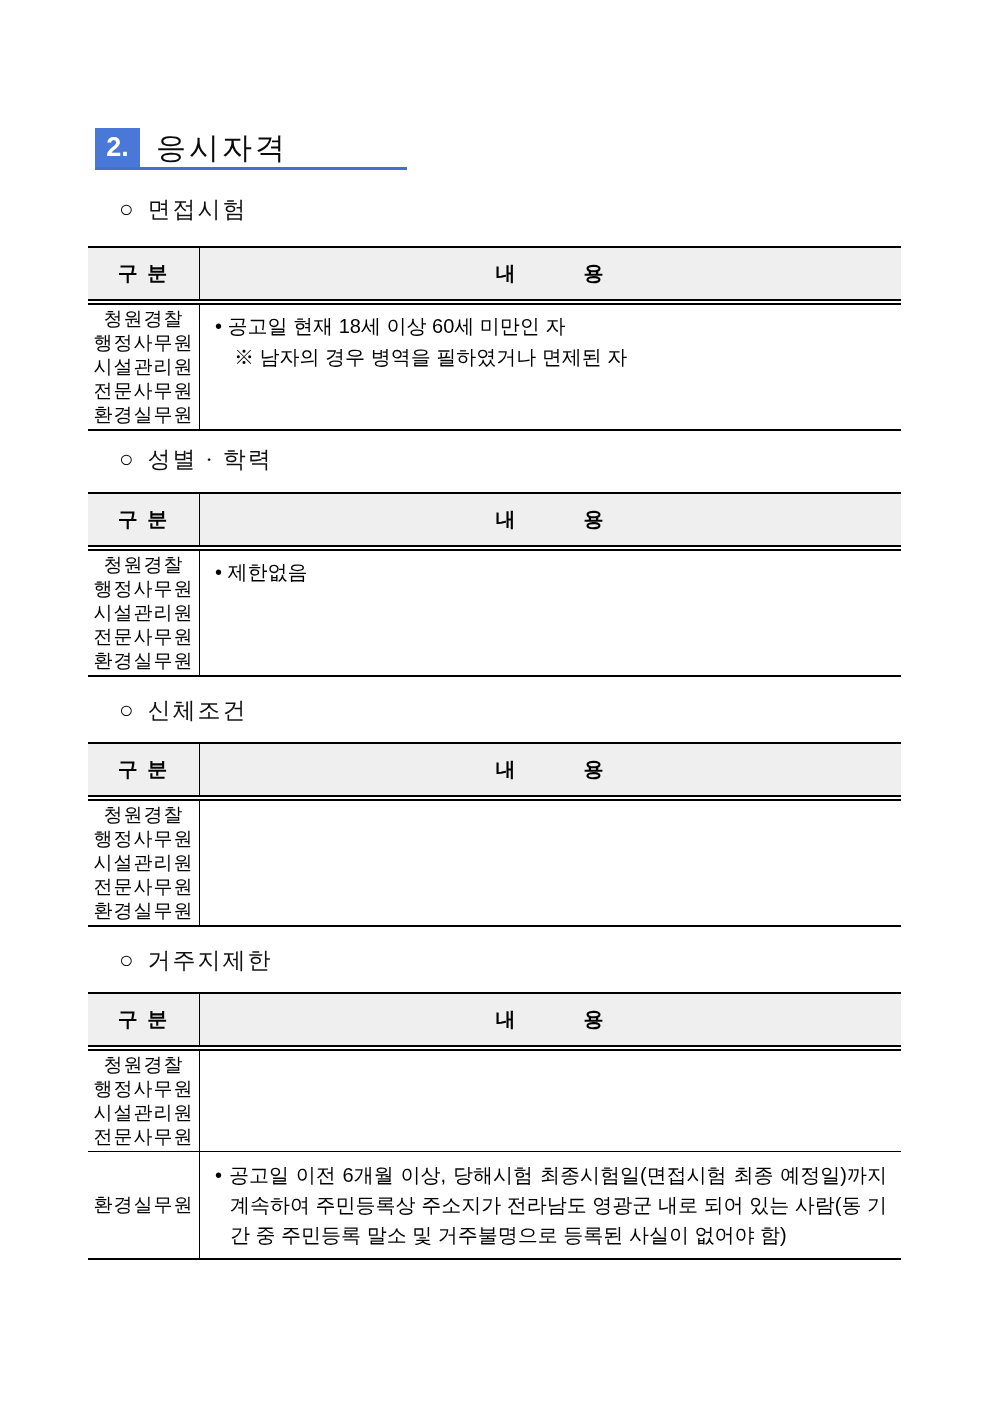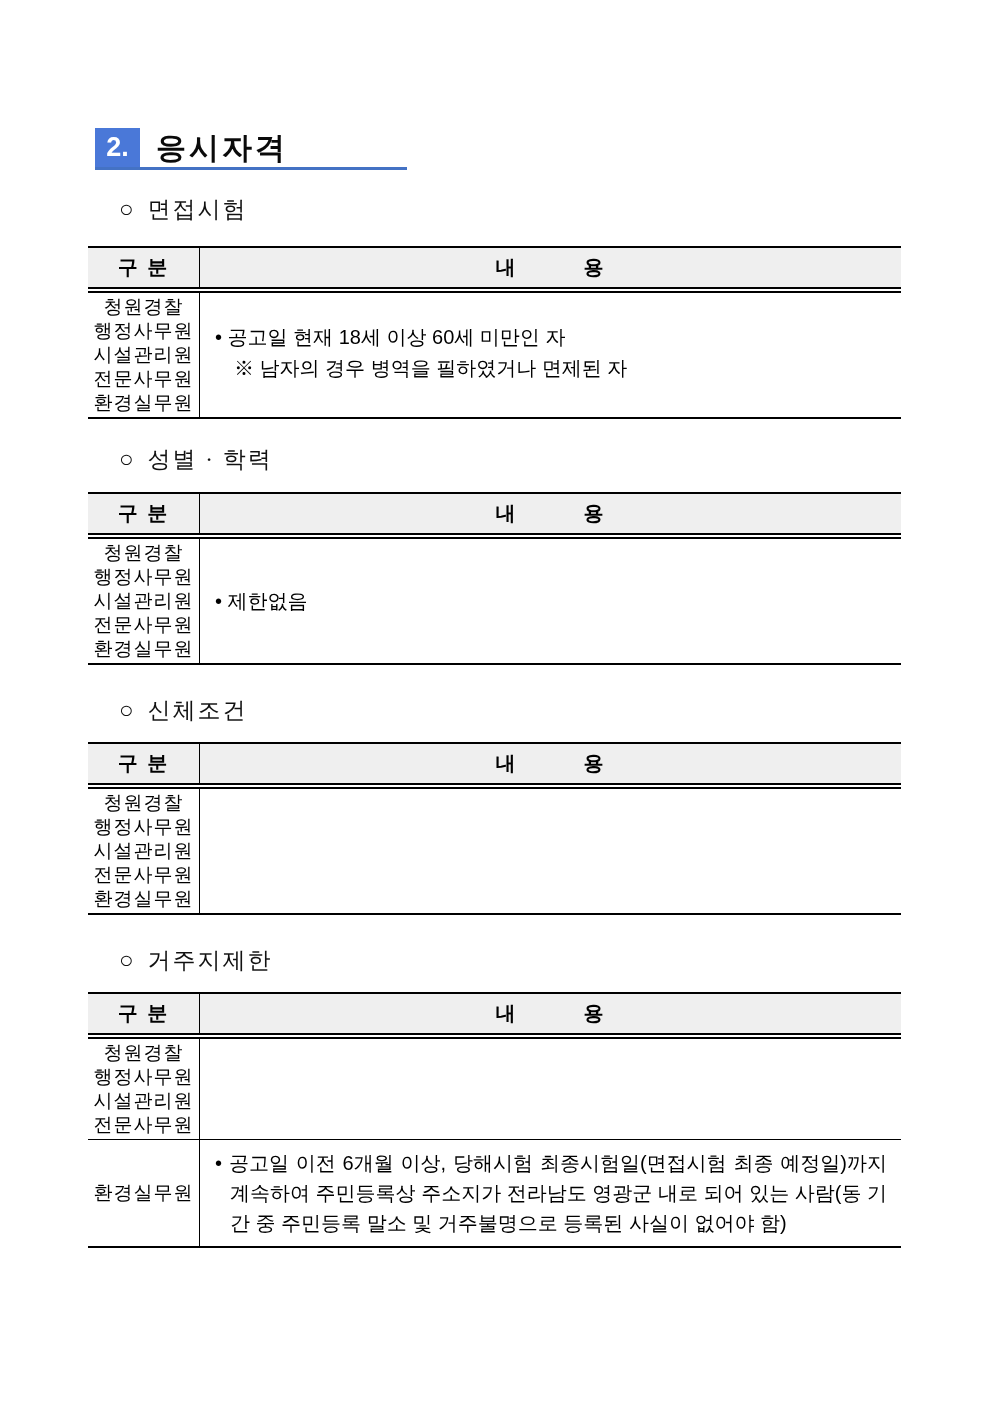--- a/index.html
+++ b/index.html
@@ -13,57 +13,57 @@
     border-bottom:3px solid #4472c4;
     padding-bottom:0;
   }
   .num-box {
     width:45px; height:39px; background:#4a78d8; color:#fff;
     font-size:27px; font-weight:bold;
     display:flex; align-items:center; justify-content:center;
     flex:0 0 auto;
   }
   .page-title {
-    margin-left:16px; font-size:30px; font-weight:bold; letter-spacing:3px;
+    margin-left:16px; font-size:30px; font-weight:normal; letter-spacing:3px;
     color:#0a0a0a; line-height:39px; white-space:nowrap;
   }
 
   
   .sec-head {
     position:absolute; left:119px;
     font-family:"Liberation Serif", serif;
     font-size:23px; color:#111; letter-spacing:2px;
     display:flex; align-items:center; white-space:nowrap;
   }
   .sec-head .marker { font-size:24px; margin-right:14px; letter-spacing:0; }
 
   
   .qtable {
     position:absolute; left:88px; width:813px;
     border-top:2px solid #000; border-bottom:2px solid #000;
     box-sizing:border-box;
   }
-  .hrow { display:flex; background:#efefef; height:39px; }
+  .hrow { display:flex; background:#efefef; height:51px; }
   .hcell {
     display:flex; align-items:center; justify-content:center;
     font-weight:bold; font-size:20px; white-space:pre; letter-spacing:2px;
   }
   .hcell.cat { width:112px; border-right:1px solid #000; box-sizing:border-box; flex:0 0 auto; }
   .hcell.con { flex:1; }
   .double-rule { height:2px; border-top:2px solid #000; border-bottom:2px solid #000; background:#fff; }
   .brow { display:flex; }
   .brow + .brow { border-top:1px solid #000; }
   .bcat {
     width:112px; flex:0 0 auto; border-right:1px solid #000; box-sizing:border-box;
     display:flex; align-items:center; justify-content:center; text-align:center;
     font-family:Liberation Serif, serif; font-size:19px; line-height:24px;
     white-space:pre-line; letter-spacing:1px; padding:2px 0;
   }
   .bcon {
-    flex:1; display:flex; flex-direction:column; justify-content:center;
+    flex:1; display:flex; flex-direction:column; 
     padding:8px 14px 8px 15px; box-sizing:border-box; font-size:20px;
   }
   .para { margin:0; padding-left:15px; text-indent:-15px; line-height:27px; }
   .note { margin:4px; padding-left:15px; line-height:27px; }
   .justified .para { text-align:justify; line-height:30px; }
   .t1-body { min-height:123px; }
   .t2-body { min-height:121px; }
   .t3-body { min-height:121px; }
   .t4-row1 { min-height:100px; }
   .t4-row2 { min-height:89px; }

